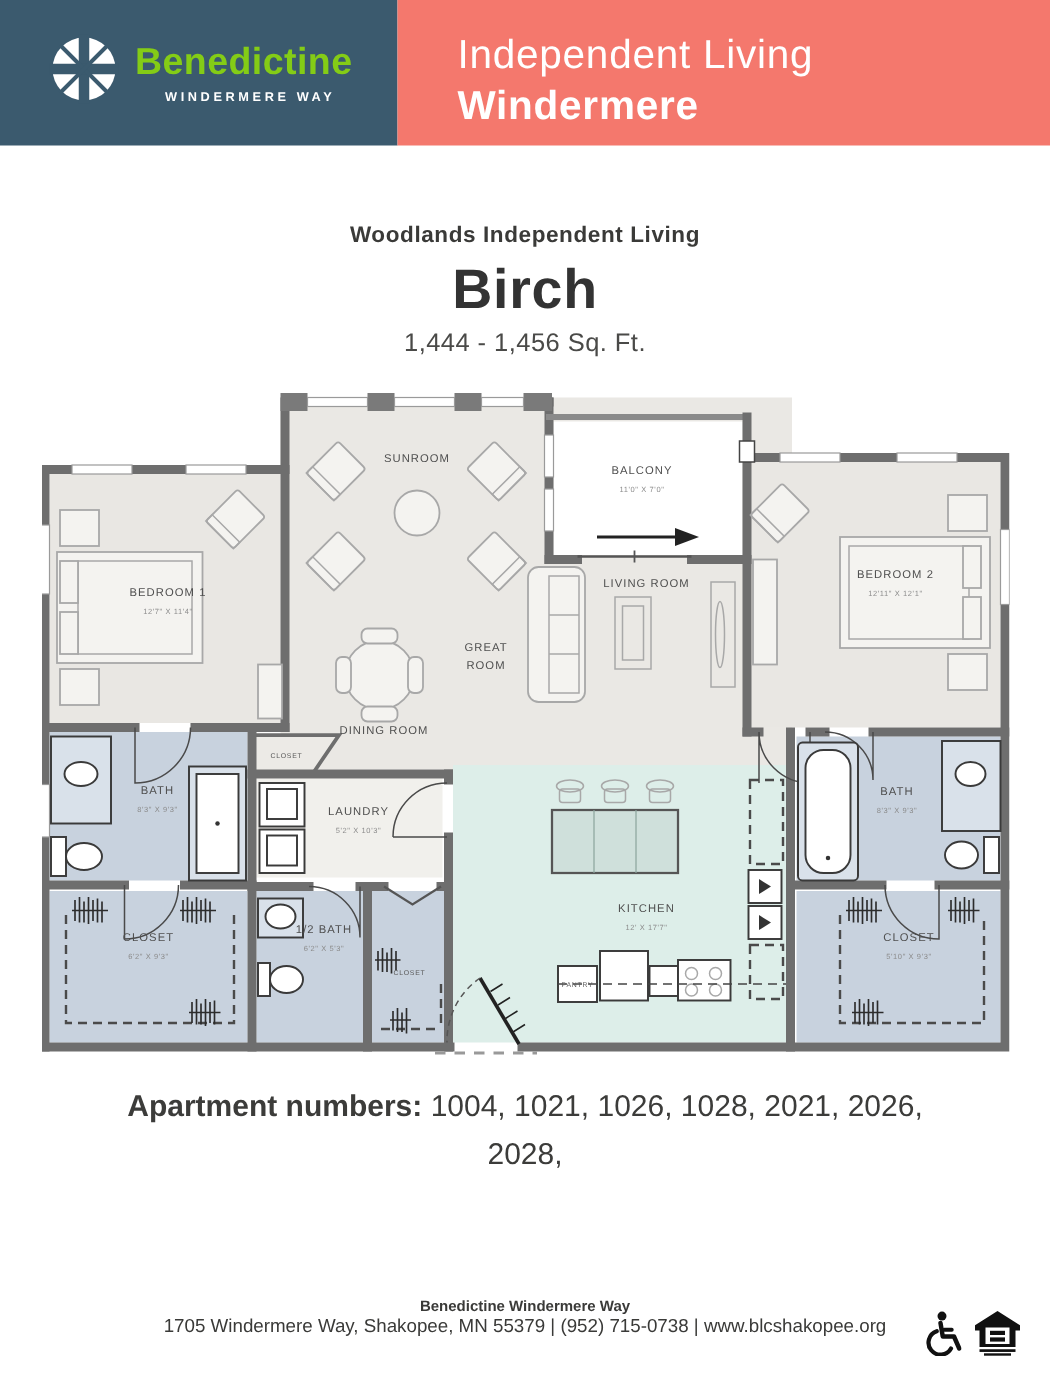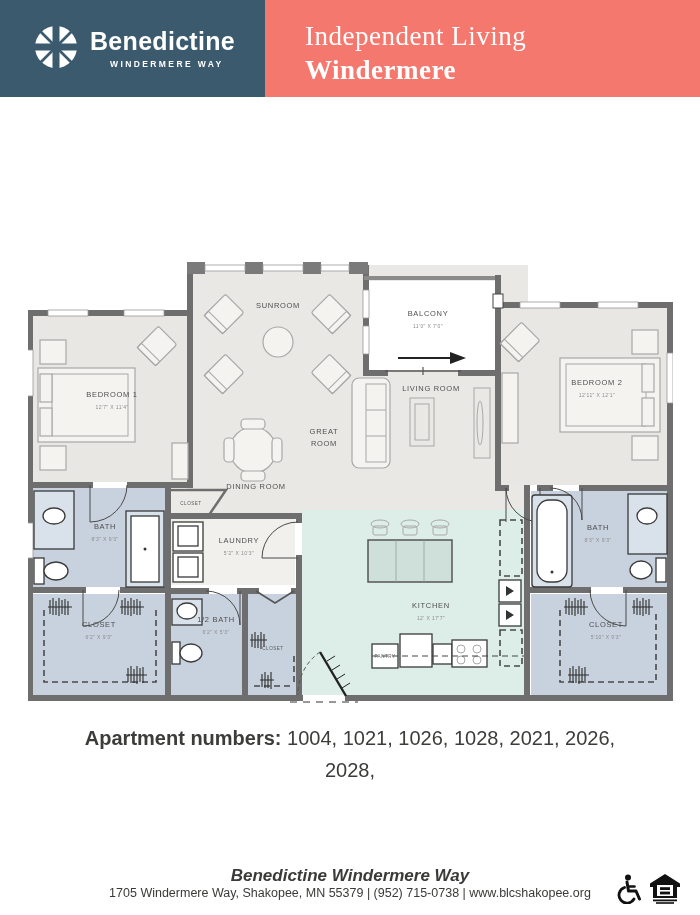--- a/index.html
+++ b/index.html
@@ -4,23 +4,23 @@
 <style>
   html,body{margin:0;padding:0;background:#fff;}
   .page{position:relative;width:700px;height:915px;background:#ffffff;overflow:hidden;
         font-family:"Liberation Sans",sans-serif;}
 
   
   .header{position:absolute;top:0;left:0;width:700px;height:97px;display:flex;}
   .header-left{width:265px;height:97px;background:#3b5a6e;display:flex;align-items:center;
                padding-left:33px;box-sizing:border-box;}
   .brand-stack{margin-left:11px;}
-  .brand-name{color:#ffffff;font-size:25px;font-weight:bold;letter-spacing:.3px;line-height:1;}
+  .brand-name{color:#84cc16;font-size:25px;font-weight:bold;letter-spacing:.3px;line-height:1;}
   .brand-sub{color:#fff;font-size:8.5px;font-weight:bold;letter-spacing:2.4px;margin-top:5px;margin-left:20px;}
-  .header-right{flex:1;background:#f4786d;color:#fff;padding:20px 16px 0 40px;box-sizing:border-box;font-family:Liberation Serif, serif;}
+  .header-right{flex:1;background:#f4786d;color:#fff;padding:20px 16px 0 40px;box-sizing:border-box;}
   .banner-line1{font-size:27px;font-weight:400;letter-spacing:.5px;line-height:1.25;}
   .banner-line2{font-size:27px;font-weight:bold;letter-spacing:.5px;line-height:1.25;}
 
   
   .title-block{position:absolute;top:148px;left:0;width:700px;text-align:center;color:#3a3a38;}
   .community{font-size:15px;font-weight:bold;letter-spacing:.4px;}
   .plan-name{font-size:37px;font-weight:bold;margin-top:7px;letter-spacing:.5px;color:#333;}
   .sqft{font-size:17px;margin-top:5px;color:#4a4a48;letter-spacing:.3px;}
 
   
@@ -41,21 +41,21 @@
   .win{fill:#ffffff;stroke:#9a9a9a;stroke-width:.8;}
 
   
   .apartments{position:absolute;top:722px;left:70px;width:560px;text-align:center;
               font-size:20px;color:#3c3c3a;line-height:1.6;}
   .apartments .apt-label{font-weight:bold;}
 
   
   .footer{position:absolute;top:866px;left:0;width:700px;height:49px;}
   .footer-text{text-align:center;color:#3a3a38;}
-  .footer-name{font-size:17px;font-weight:bold;font-style:italic;}
+  .footer-name{font-size:10px;font-weight:bold;}
   .footer-address{font-size:12.5px;margin-top:0;}
   .footer-icons{position:absolute;right:20px;top:8px;display:flex;align-items:center;gap:9px;}
 </style>
 </head>
 <body>
 
 <div class="page">
 
   <div class="header">
     <div class="header-left">
@@ -75,20 +75,25 @@
         <div class="brand-name">Benedictine</div>
         <div class="brand-sub">WINDERMERE WAY</div>
       </div>
     </div>
     <div class="header-right">
       <div class="banner-line1">Independent Living</div>
       <div class="banner-line2">Windermere</div>
     </div>
   </div>
 
+  <div class="title-block">
+    <div class="community">Woodlands Independent Living</div>
+    <div class="plan-name">Birch</div>
+    <div class="sqft">1,444 - 1,456 Sq. Ft.</div>
+  </div>
 
   <div class="plan">
   <svg width="645" height="448" viewBox="0 0 645 448">
 
     <rect x="159" y="7" width="341" height="248" fill="#eae8e4"></rect>
     <rect x="5" y="58" width="154" height="166" fill="#e9e7e3"></rect>
     <rect x="473" y="50" width="166" height="177" fill="#e9e7e3"></rect>
     <rect x="341" y="23" width="126" height="89" fill="#ffffff"></rect>
     <rect x="5" y="230" width="132" height="99" fill="#c8d2de"></rect>
     <rect x="5" y="336" width="132" height="101" fill="#c8d2de"></rect>

